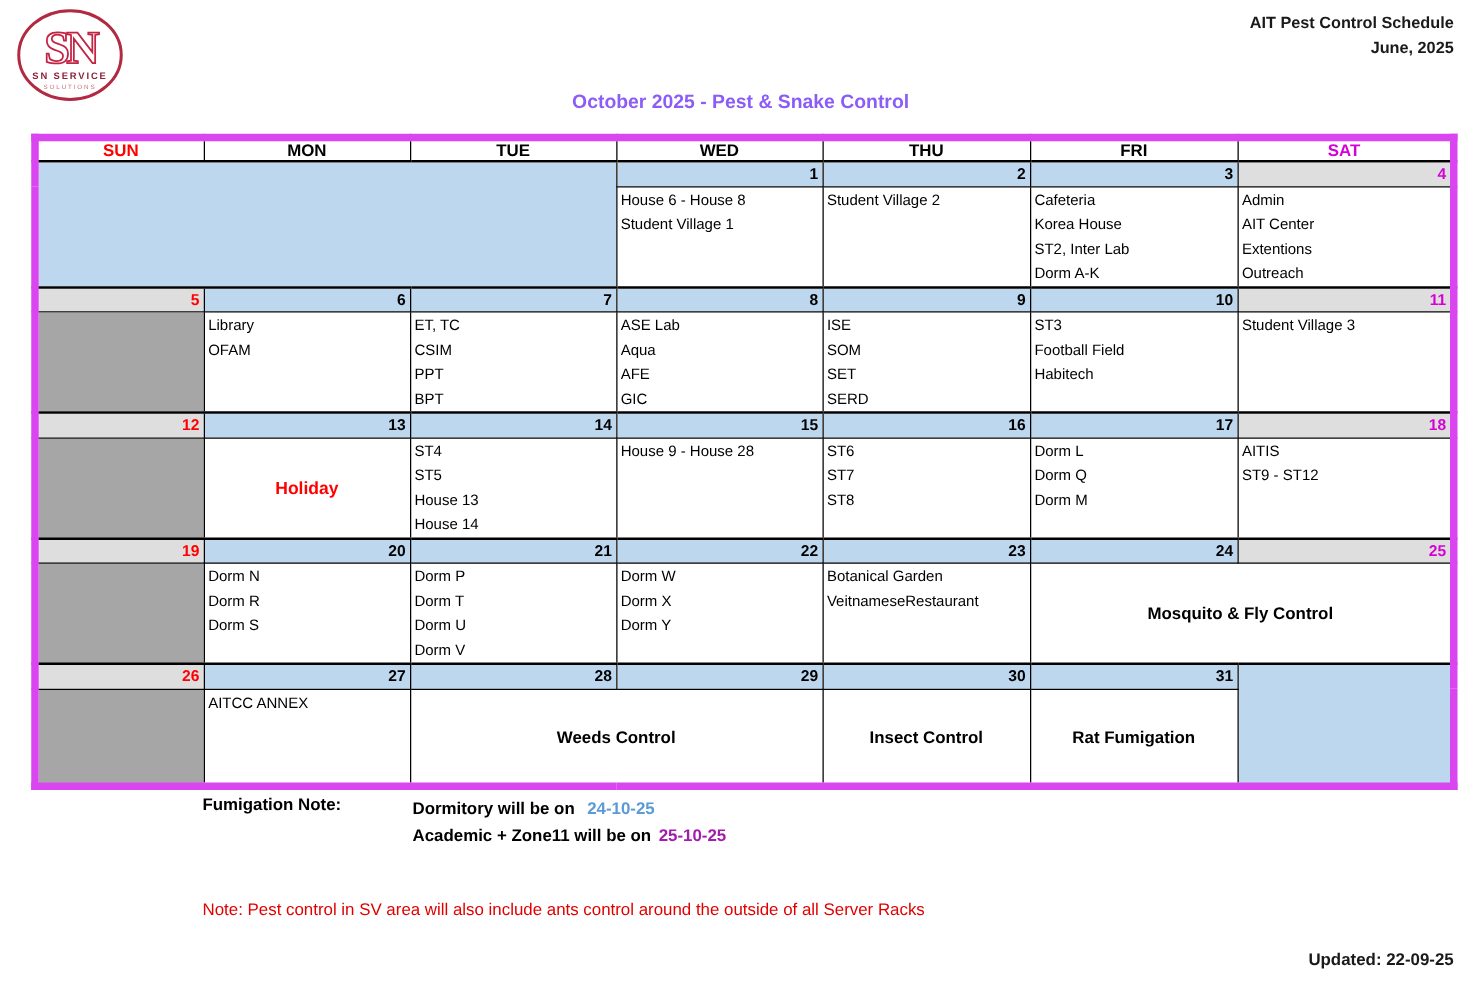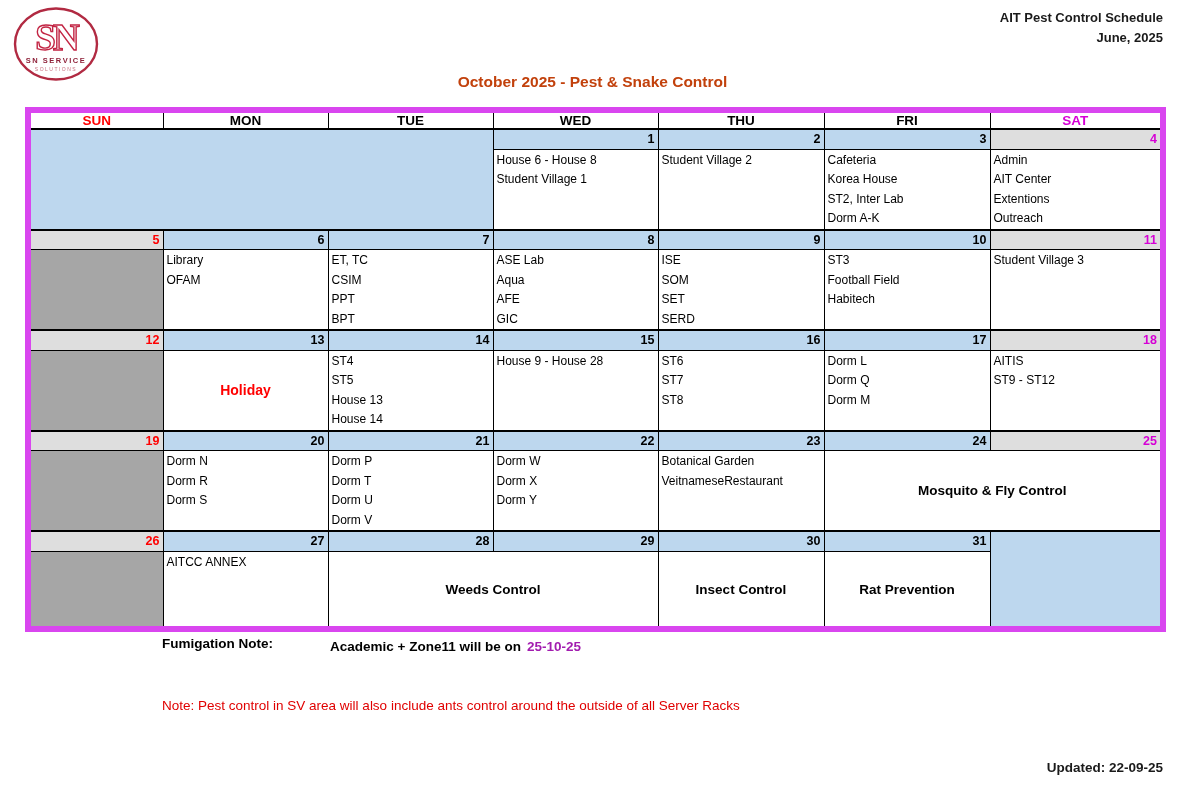--- a/index.html
+++ b/index.html
@@ -10,21 +10,21 @@
   }
 
   
   .logo { position: absolute; left: 12px; top: 6px; }
   .corp-header {
     position: absolute; right: 22px; top: 8px; text-align: right;
     font-weight: bold; font-size: 13px; line-height: 20px; color: #1a1a1a;
   }
   .cal-title {
     position: absolute; left: 0; top: 73px; width: 100%;
-    text-align: center; font-weight: bold; font-size: 15.5px; color: #c2410c;
+    text-align: center; font-weight: bold; font-size: 15.5px; color: #8b5cf6;
   }
 
   
   table.calendar {
     position: absolute; left: 25px; top: 107px; width: 1135px;
     border-collapse: collapse; table-layout: fixed;
     border: 6px solid #d946ef;
   }
   table.calendar th, table.calendar td {
     border: 1px solid #000; overflow: hidden;
@@ -231,29 +231,32 @@
       <td>29</td>
       <td>30</td>
       <td>31</td>
       <td class="empty-block" rowspan="2"></td>
     </tr>
     <tr class="content-row">
       <td class="sun-cell"></td>
       <td>AITCC ANNEX</td>
       <td class="merged-label" colspan="2">Weeds Control</td>
       <td class="merged-label">Insect Control</td>
-      <td class="merged-label">Rat Prevention</td>
+      <td class="merged-label">Rat Fumigation</td>
     </tr>
   </tbody>
     </table>
 
   <div class="notes">
     <div class="fumigation-row">
       <span class="fum-label">Fumigation Note:</span>
       <div class="fum-lines">
+        <div>
+          <span>Dormitory will be on</span><span class="date-blue">24-10-25</span>
+        </div>
         <div>
           <span>Academic + Zone11 will be on</span><span class="date-green">25-10-25</span>
         </div>
       </div>
     </div>
     <div class="red-note">
       <span class="note-label">Note:</span>
       <span>Pest control in SV area will also include ants control around the outside of all Server Racks</span>
     </div>
   </div>

